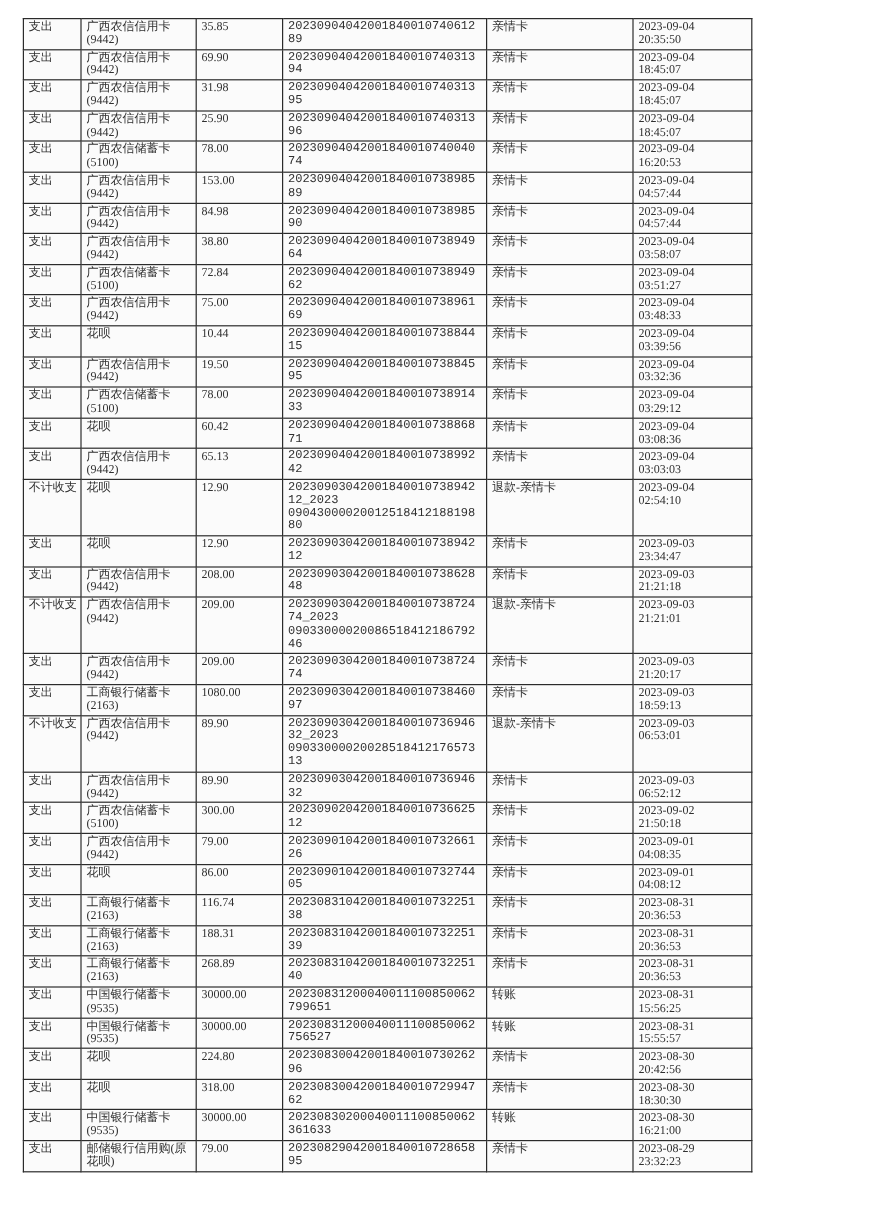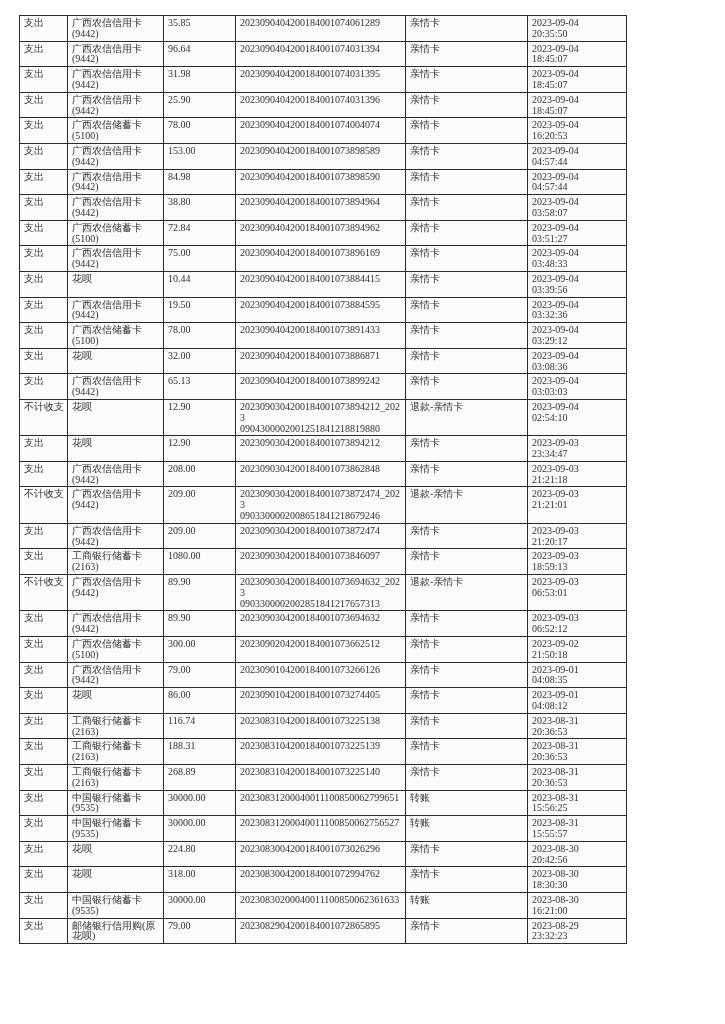--- a/index.html
+++ b/index.html
@@ -21,21 +21,21 @@
     background:#fbfbfb;
     overflow:hidden;
   }
   .c-type{width:48px;}
   .c-account{width:96px;}
   .c-amount{width:72px;}
   .c-txn{width:170px;}
   .c-category{width:122px;}
   .c-datetime{width:99px;}
   .account-cell,.txn-cell{white-space:pre-line;word-break:break-all;}
-  .txn-cell{letter-spacing:0;}
+  .txn-cell{letter-spacing:0;font-family:Liberation Mono, monospace;}
   .dt-line{display:block;}
 </style>
 </head>
 <body>
 
 <div class="table-wrap">
   <table>
     <colgroup>
       <col class="c-type">
         <col class="c-account">
@@ -54,21 +54,21 @@
     <td class="category-cell">亲情卡</td>
     <td class="datetime-cell">
       <span class="dt-line">2023-09-04</span>
       <span class="dt-line">20:35:50</span>
     </td>
   </tr>
         <tr>
     <td class="type-cell">支出</td>
     <td class="account-cell">广西农信信用卡
 (9442)</td>
-    <td class="amount-cell">96.64</td>
+    <td class="amount-cell">69.90</td>
     <td class="txn-cell">2023090404200184001074031394</td>
     <td class="category-cell">亲情卡</td>
     <td class="datetime-cell">
       <span class="dt-line">2023-09-04</span>
       <span class="dt-line">18:45:07</span>
     </td>
   </tr>
         <tr>
     <td class="type-cell">支出</td>
     <td class="account-cell">广西农信信用卡
@@ -196,21 +196,21 @@
     <td class="txn-cell">2023090404200184001073891433</td>
     <td class="category-cell">亲情卡</td>
     <td class="datetime-cell">
       <span class="dt-line">2023-09-04</span>
       <span class="dt-line">03:29:12</span>
     </td>
   </tr>
         <tr>
     <td class="type-cell">支出</td>
     <td class="account-cell">花呗</td>
-    <td class="amount-cell">32.00</td>
+    <td class="amount-cell">60.42</td>
     <td class="txn-cell">2023090404200184001073886871</td>
     <td class="category-cell">亲情卡</td>
     <td class="datetime-cell">
       <span class="dt-line">2023-09-04</span>
       <span class="dt-line">03:08:36</span>
     </td>
   </tr>
         <tr>
     <td class="type-cell">支出</td>
     <td class="account-cell">广西农信信用卡

